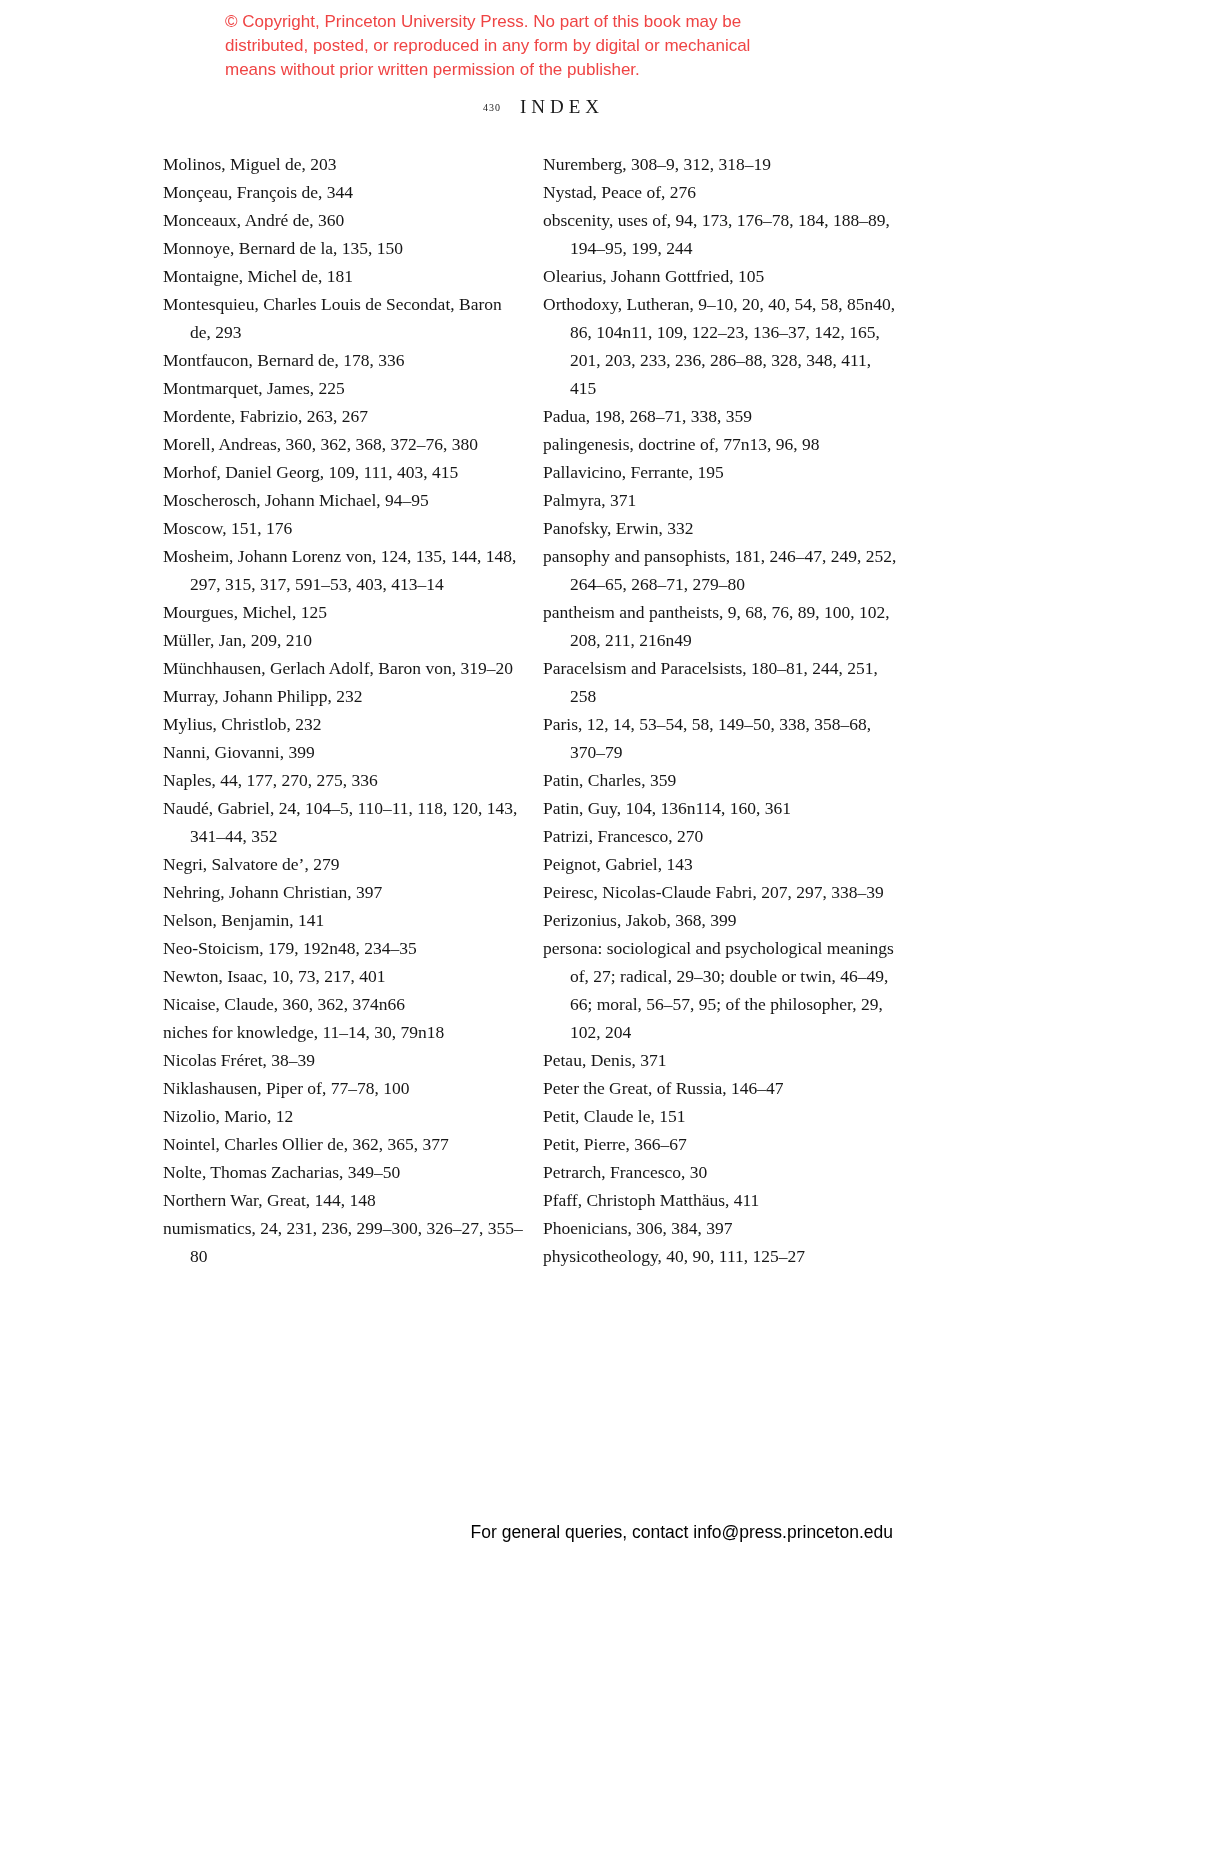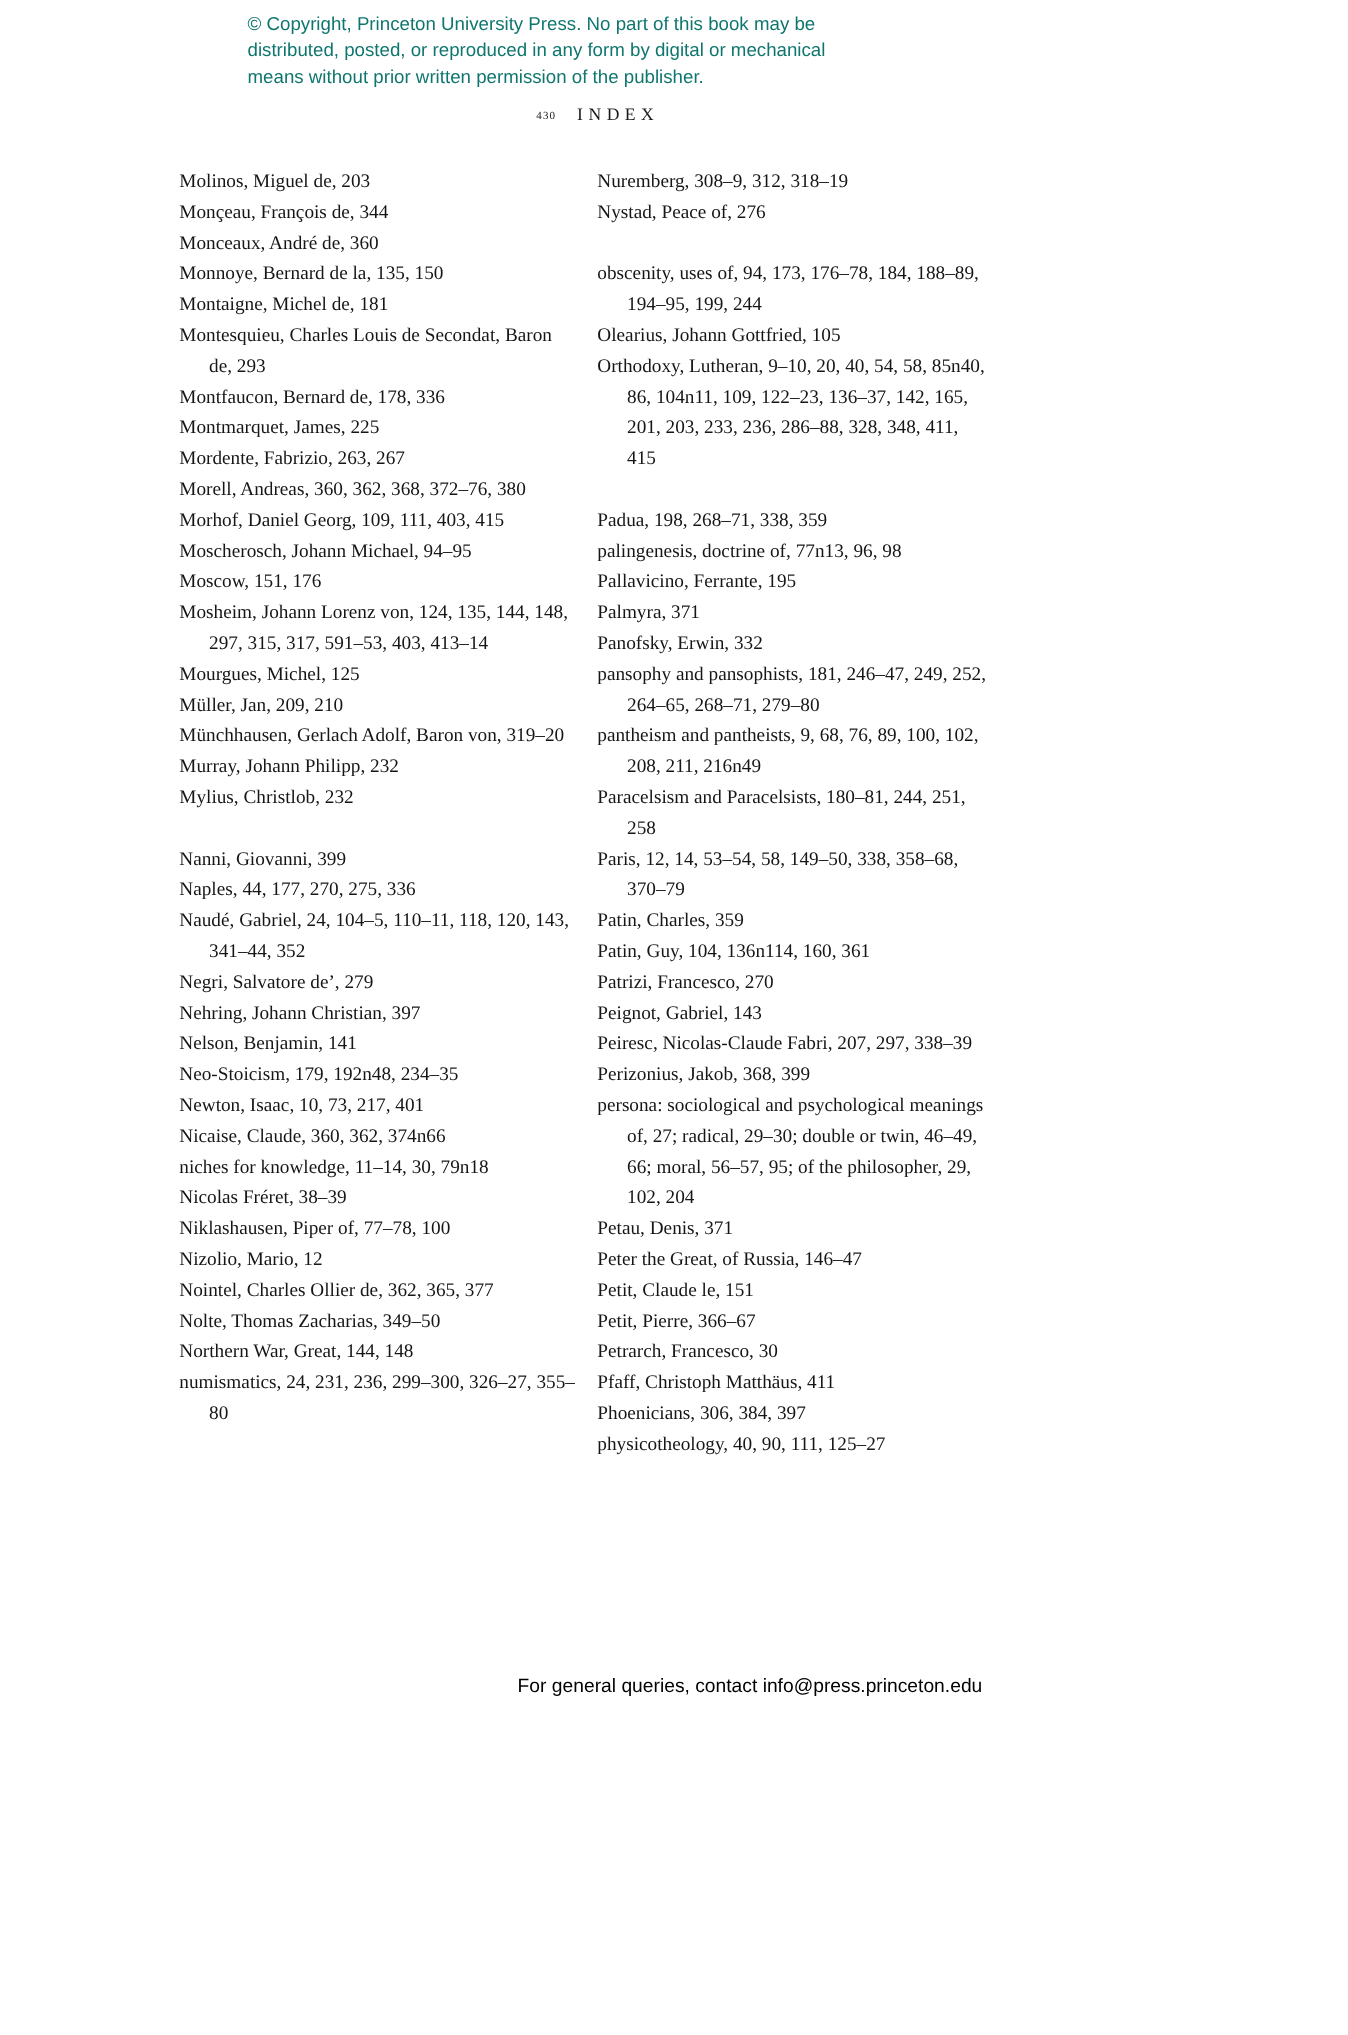--- a/index.html
+++ b/index.html
@@ -12,61 +12,61 @@
     color: #0e0e0e;
     overflow: hidden;
   }
   .copyright {
     position: absolute;
     left: 225px;
     top: 10px;
     font-family: "Liberation Sans", sans-serif;
     font-size: 17px;
     line-height: 24px;
-    color: #0f766e;
+    color: #ef4444;
   }
   .copyright .line { display: block; }
   .page-header {
     position: absolute;
     left: 163px;
     top: 96px;
     width: 748px;
     text-align: center;
     font-family: "Liberation Serif", serif;
     color: #1a1a1a;
   }
   .page-number {
     font-size: 10px;
     letter-spacing: 1px;
     display: inline-block;
     vertical-align: middle;
     margin-left: 13px;
   }
   .index-title {
-    font-size: 16px;
+    font-size: 19px;
     letter-spacing: 5px;
     margin-left: 15px;
     display: inline-block;
     vertical-align: middle;
   }
   .index-columns {
     position: absolute;
     left: 163px;
     top: 150px;
     display: flex;
     gap: 18px;
   }
   .col {
     font-size: 17.5px;
     line-height: 28px;
     color: #161616;
   }
   .col-left  { width: 362px; }
   .col-right { width: 358px; }
-  .group + .group { margin-top: 28px; }
+  .group + .group { }
   .entry {
     padding-left: 27px;
     text-indent: -27px;
   }
   .page-footer {
     position: absolute;
     left: 148px;
     top: 1522px;
     width: 745px;
     text-align: right;

